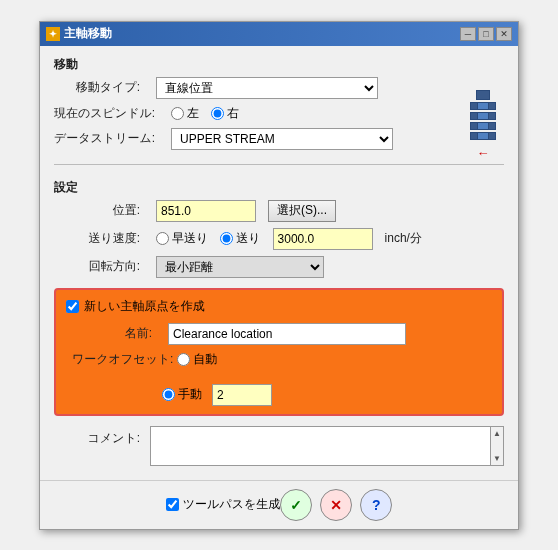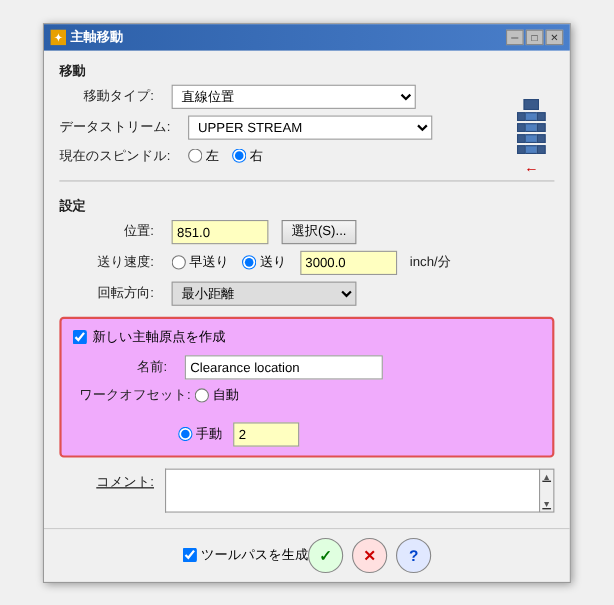--- a/index.html
+++ b/index.html
@@ -124,21 +124,21 @@
       cursor: pointer;
       margin: 0;
     }
     .input-field {
       height: 22px;
       border: 1px solid #999;
       background: #ffffc0;
       font-size: 12px;
       padding: 0 4px;
       outline: none;
-      width: 88px;
+      width: 100px;
     }
     .input-white {
       background: white;
       width: 240px;
     }
     .btn-select {
       height: 22px;
       padding: 0 8px;
       border: 1px solid #888;
       background: linear-gradient(to bottom, #f5f5f5, #ddd);
@@ -147,34 +147,33 @@
       white-space: nowrap;
     }
     .unit-label {
       font-size: 12px;
       color: #222;
     }
     .highlighted-group {
       border: 2px solid #e05050;
       border-radius: 4px;
       padding: 8px 10px 8px 10px;
-      background: #f0abfc;
+      background: #f97316;
       position: relative;
     }
     .checkbox-row {
       display: flex;
       align-items: center;
       gap: 5px;
       margin-bottom: 8px;
     }
     .comment-section {
       display: flex;
       flex-direction: column;
       gap: 4px;
-      text-decoration: underline;
     }
     .comment-box-wrapper {
       display: flex;
       align-items: stretch;
     }
     textarea.comment-field {
       flex: 1;
       height: 40px;
       border: 1px solid #999;
       background: white;
@@ -296,36 +295,36 @@
 
     <div>
       <div class="section-label">移動</div>
 
       <div class="form-row">
         <span class="form-label">移動タイプ:</span>
         <select class="combo combo-wide"><option>直線位置</option><option>円弧</option><option>NURBS</option></select>
       </div>
 
       <div class="form-row">
+        <span class="form-label">現在のスピンドル:</span>
+        <div class="radio-group">
+          <label class="radio-item">
+            <input type="radio" name="spindle" style="">
+            <span>左</span>
+          </label>
+          <label class="radio-item">
+            <input type="radio" name="spindle" checked="" style="">
+            <span>右</span>
+          </label>
+        </div>
+      </div>
+
+      <div class="form-row">
         <span class="form-label">データストリーム:</span>
         <select class="combo combo-wide"><option>UPPER STREAM</option><option>LOWER STREAM</option></select>
-      </div>
-
-      <div class="form-row">
-        <span class="form-label">現在のスピンドル:</span>
-        <div class="radio-group">
-          <label class="radio-item">
-            <input type="radio" name="spindle" style="">
-            <span>左</span>
-          </label>
-          <label class="radio-item">
-            <input type="radio" name="spindle" checked="" style="">
-            <span>右</span>
-          </label>
-        </div>
       </div>
     </div>
 
     <div class="divider"></div>
 
     <div>
       <div class="section-label">設定</div>
 
       <div class="form-row">
         <span class="form-label">位置:</span>
@@ -356,21 +355,21 @@
     </div>
 
     <div class="highlighted-group">
       <div class="checkbox-row">
         <input type="checkbox" checked="" style="">
         <span>新しい主軸原点を作成</span>
       </div>
 
       <div class="form-row">
         <span class="form-label">名前:</span>
-        <input type="text" class="input-field input-white" style="width: 180px; background: white;" value="Clearance location">
+        <input type="text" class="input-field input-white" style="width: 238px; background: white;" value="Clearance location">
       </div>
 
       <div class="form-row" style="align-items:flex-start;flex-direction:column;margin-left:96px;">
         <div style="display:flex;margin-left:0;">
           <span class="form-label" style="min-width:90px;margin-left:-90px;">ワークオフセット:</span>
           <label class="radio-item">
             <input type="radio" name="workoffset" style="">
             <span>自動</span>
           </label>
         </div>

